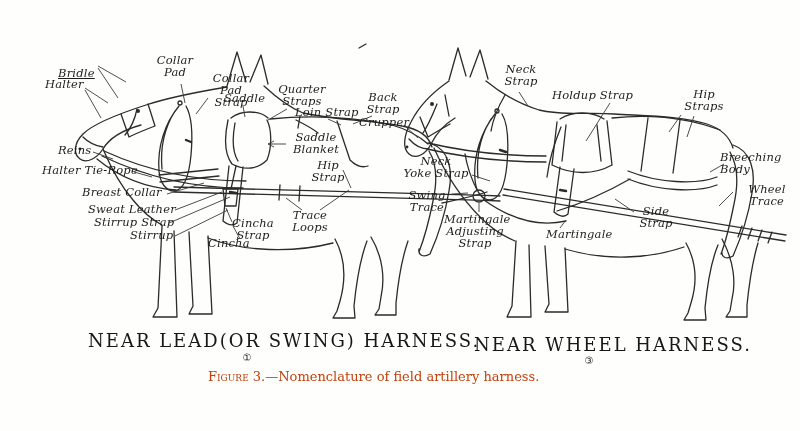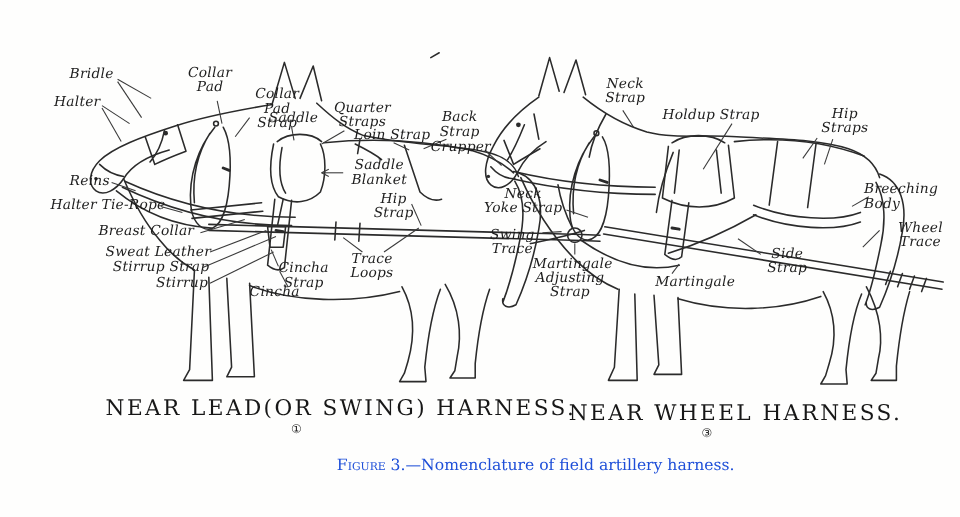--- a/index.html
+++ b/index.html
@@ -18,22 +18,22 @@
   .harness-title{
     position:absolute; font-size:18px; letter-spacing:2px; white-space:nowrap;
     text-align:center; color:#171717;
   }
   .title-left{ left:88px; top:330px; width:330px; }
   .title-right{ left:474px; top:334px; width:250px; }
   .plate-marker{ position:absolute; font-size:10px; text-align:center; width:24px; color:#222; }
   .marker-left{ left:235px; top:352px; }
   .marker-right{ left:577px; top:355px; }
   .fig-caption{
-    position:absolute; left:208px; top:381px; width:404px; text-align:right;
-    font-size:13px; color:#1d4ed8;
+    position:absolute; left:208px; top:369px; width:404px; text-align:left;
+    font-size:13px; color:#c2410c;
   }
   .fig-caption .fig-label{ font-variant:small-caps; }
 </style>
 </head>
 <body>
 
 <div class="page">
 
   <svg class="art" viewBox="0 0 800 431">
     <g stroke="#2b2b2b" fill="none" stroke-width="1.3" stroke-linecap="round" stroke-linejoin="round">
@@ -141,21 +141,21 @@
       <line x1="472" y1="175" x2="490" y2="181"></line>
       <line x1="452" y1="194" x2="468" y2="193"></line>
       <line x1="479" y1="212" x2="479" y2="203"></line>
       <line x1="560" y1="228" x2="566" y2="220"></line>
       <line x1="634" y1="212" x2="615" y2="199"></line>
       <line x1="724" y1="164" x2="710" y2="172"></line>
       <line x1="733" y1="192" x2="719" y2="206"></line>
     </svg>
 
   <div class="callout-layer" id="callout-layer">
-      <div class="callout" style="left: 58px; top: 56px;">Bridle</div>
+      <div class="callout" style="left: 58px; top: 68px; text-decoration: underline;">Bridle</div>
       <div class="callout" style="left: 45px; top: 79px;">Halter</div>
       <div class="callout" style="left: 152px; top: 55px; text-align: center; width: 46px;">Collar
 Pad</div>
       <div class="callout" style="left: 202px; top: 73px; text-align: center; width: 58px;">Collar Pad
 Strap</div>
       <div class="callout" style="left: 224px; top: 93px;">Saddle</div>
       <div class="callout" style="left: 276px; top: 84px; text-align: center; width: 52px;">Quarter
 Straps</div>
       <div class="callout" style="left: 295px; top: 107px;">Loin Strap</div>
       <div class="callout" style="left: 362px; top: 92px; text-align: center; width: 42px;">Back

